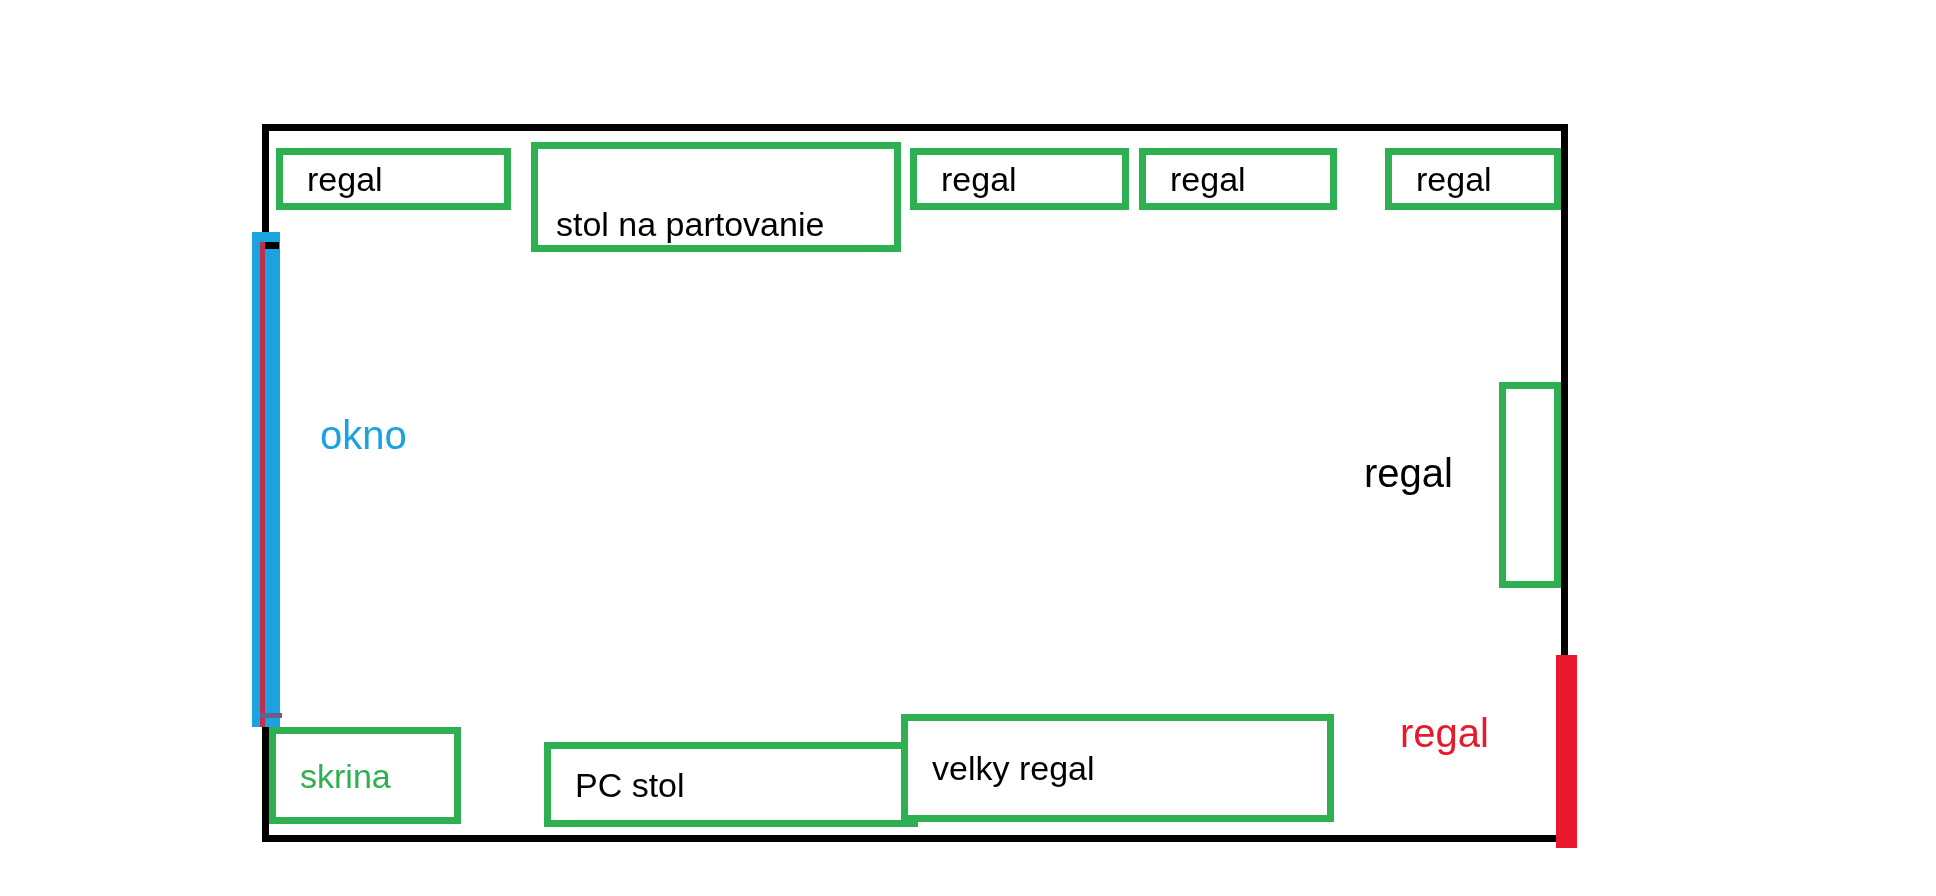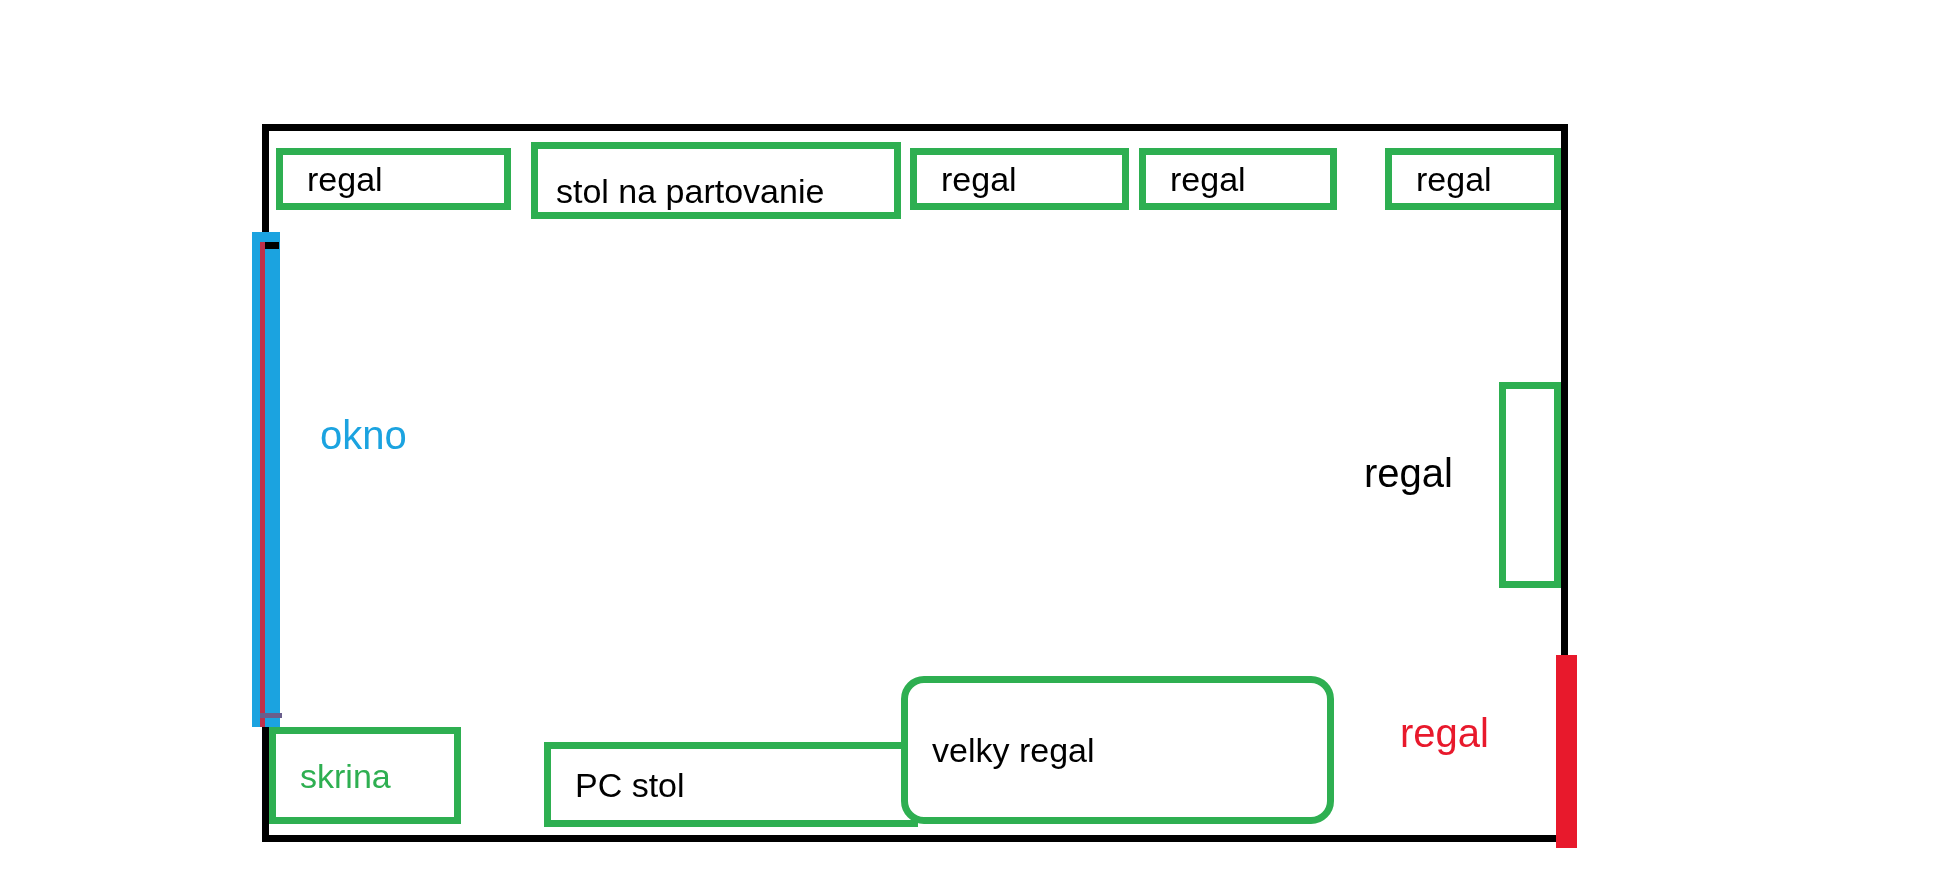--- a/index.html
+++ b/index.html
@@ -46,36 +46,36 @@
   .furniture .f-label {
     white-space: nowrap;
     font-size: 34px;
     color: #000000;
     line-height: 1;
     padding-left: 24px;
   }
 
   
   #furn-regal-1 { left: 276px;  top: 148px; width: 235px; height: 62px; }
-  #furn-stol    { left: 531px;  top: 142px; width: 370px; height: 77px;
+  #furn-stol    { left: 531px;  top: 142px; width: 370px; height: 110px;
                   align-items: flex-end; }
   #furn-stol .f-label { padding-bottom: 4px; padding-left: 18px;
                         position: relative; left: 0; }
   #furn-regal-2 { left: 910px;  top: 148px; width: 219px; height: 62px; }
   #furn-regal-3 { left: 1139px; top: 148px; width: 198px; height: 62px; }
   #furn-regal-4 { left: 1385px; top: 148px; width: 176px; height: 62px; }
 
   #furn-regal-side {
     left: 1499px; top: 382px; width: 62px; height: 206px;
   }
 
   #furn-skrina  { left: 269px;  top: 727px; width: 192px; height: 97px; }
   #furn-skrina .f-label { color: #2EAF51; }
   #furn-pcstol  { left: 544px;  top: 742px; width: 374px; height: 85px; }
-  #furn-velky   { left: 901px;  top: 676px; width: 433px; height: 148px; border-radius: 23px; }
+  #furn-velky   { left: 901px;  top: 714px; width: 433px; height: 108px; }
 
   
   .free-label {
     position: absolute;
     white-space: nowrap;
     font-size: 40px;
     line-height: 1;
   }
   #label-regal-side { left: 1364px; top: 453px; color: #000000; }
   #label-okno       { left: 320px;  top: 415px; color: #1BA3E0; }

